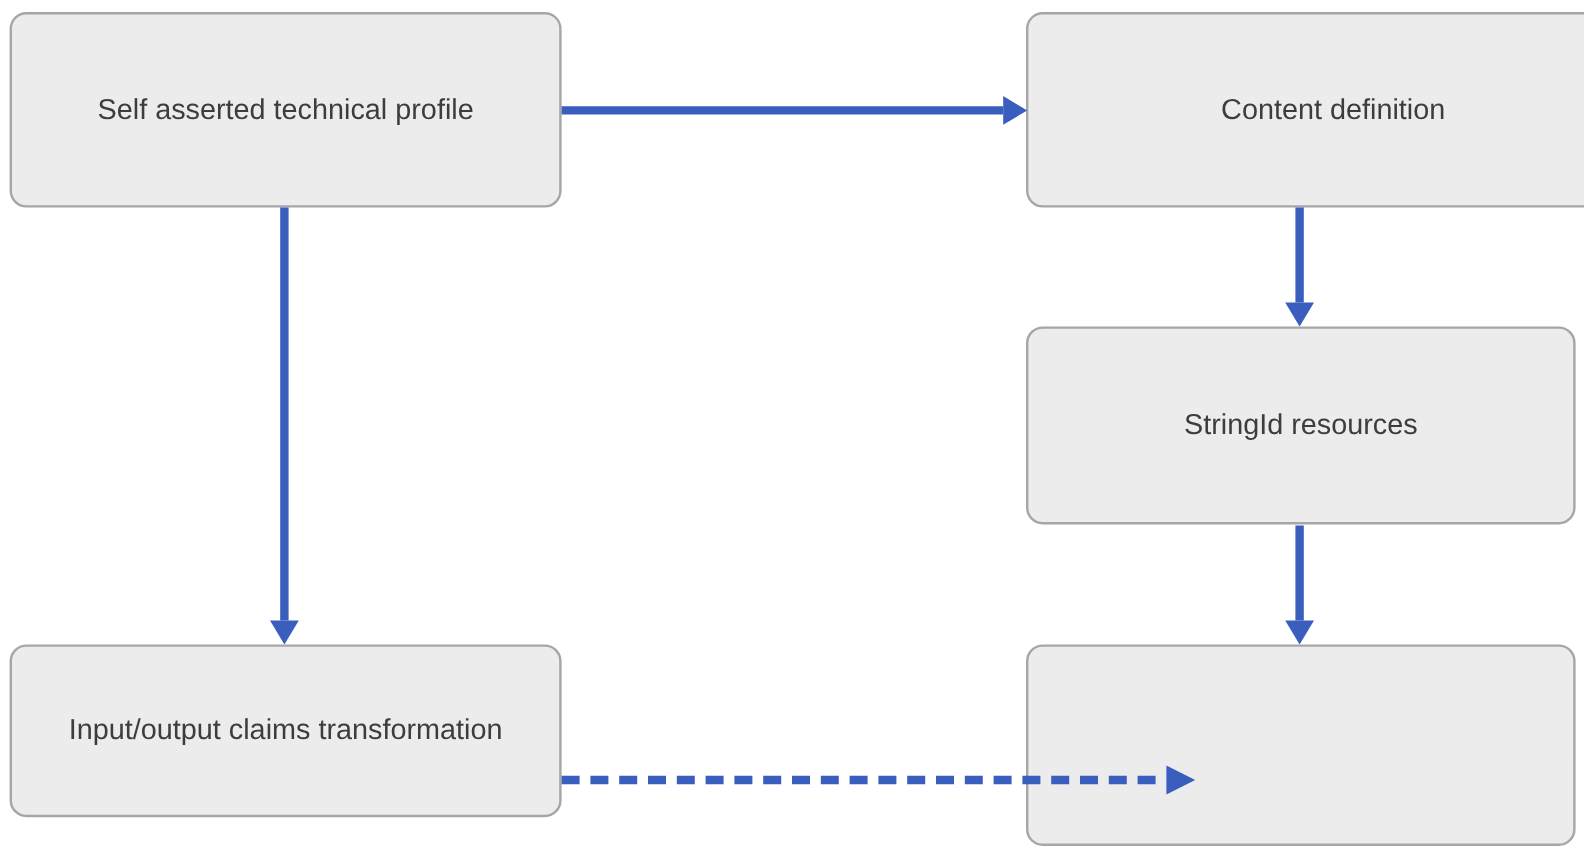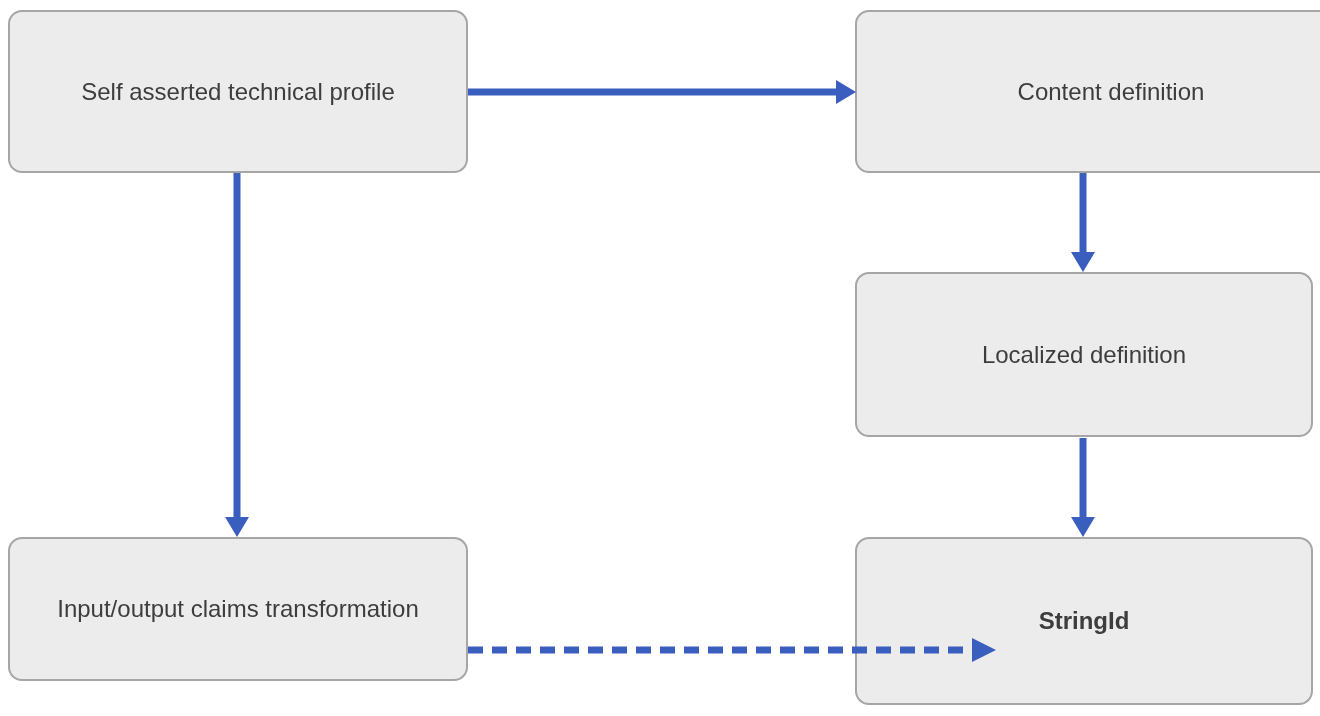--- a/index.html
+++ b/index.html
@@ -64,25 +64,24 @@
 
   <div class="node node--self-asserted">
     <span>Self asserted technical profile</span>
   </div>
 
   <div class="node node--content-definition">
     <span>Content definition</span>
   </div>
 
   <div class="node node--localized-resources">
-    <span>Localized definition</span>
+    <span>StringId resources</span>
   </div>
 
   <div class="node node--localized-string">
-    <span class="sublabel">StringId</span>
   </div>
 
   <div class="node node--claims-transformation">
     <span>Input/output claims transformation</span>
   </div>
 
   <svg class="edges-layer" viewBox="0 0 1320 716">
 
     <g>
       <line class="edge-line" x1="468" y1="92" x2="836" y2="92" stroke="#3a5ebe"></line>

